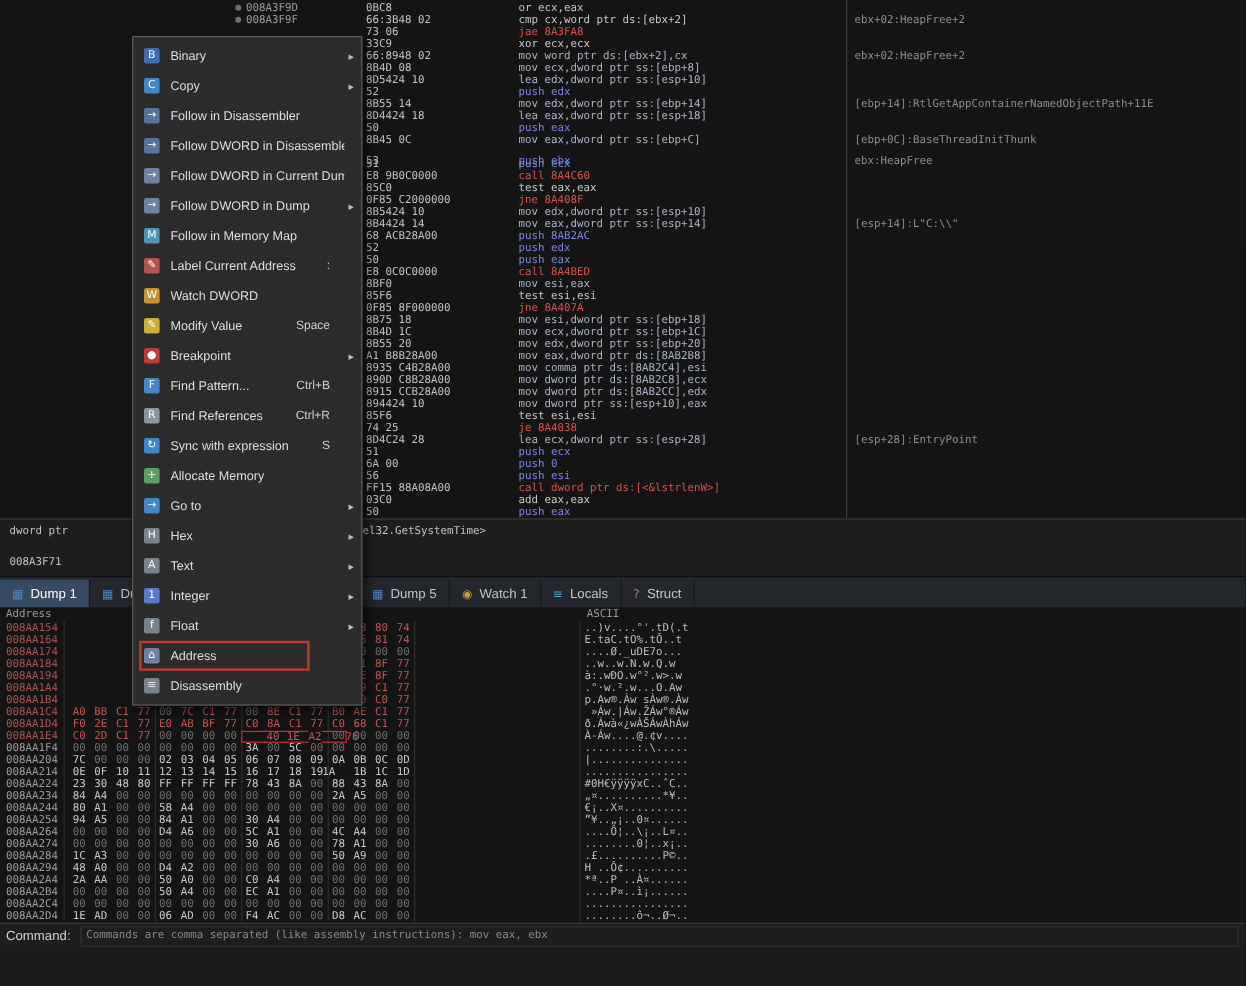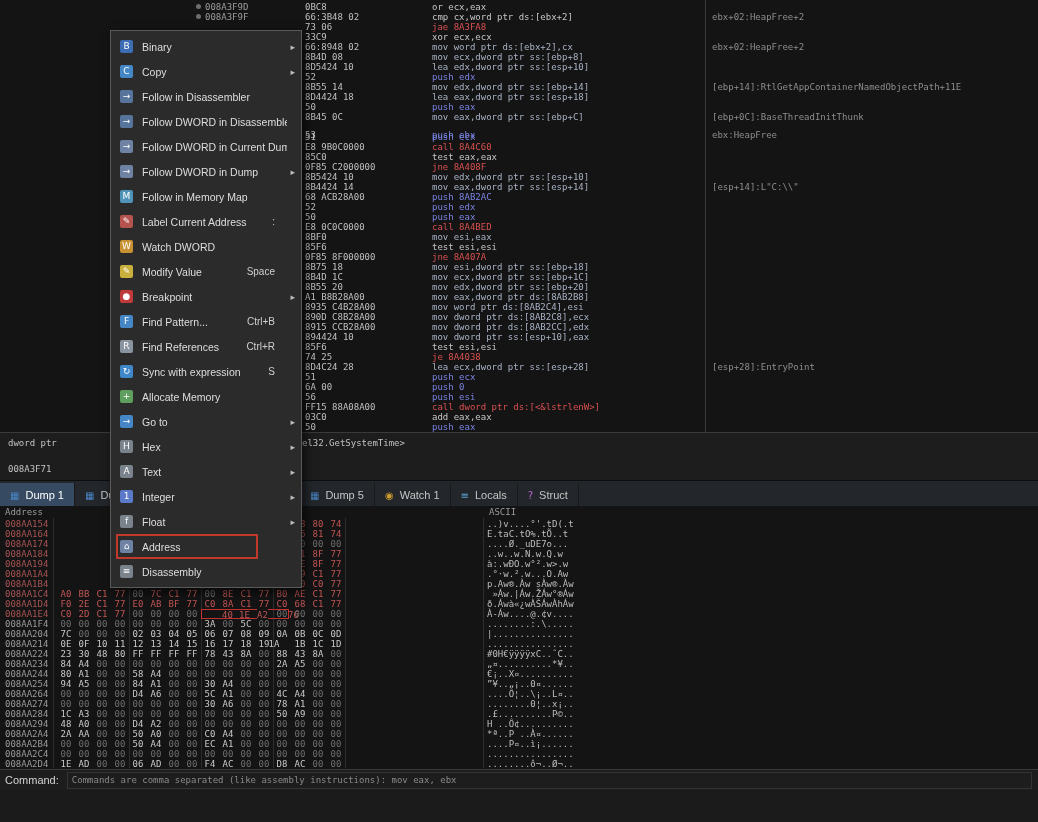--- a/index.html
+++ b/index.html
@@ -106,21 +106,21 @@
         <div class="d-row" style="top: 202px;"><span class="d-bytes">52</span><span class="d-instr k-stk">push edx</span></div>
         <div class="d-row" style="top: 212px;"><span class="d-bytes">50</span><span class="d-instr k-stk">push eax</span></div>
         <div class="d-row" style="top: 222px;"><span class="d-bytes">E8 0C0C0000</span><span class="d-instr k-call">call 8A4BED</span></div>
         <div class="d-row" style="top: 232px;"><span class="d-bytes">8BF0</span><span class="d-instr k-mov">mov esi,eax</span></div>
         <div class="d-row" style="top: 242px;"><span class="d-bytes">85F6</span><span class="d-instr k-alu">test esi,esi</span></div>
         <div class="d-row" style="top: 252px;"><span class="d-bytes">0F85 8F000000</span><span class="d-instr k-jmp">jne 8A407A</span></div>
         <div class="d-row" style="top: 262px;"><span class="d-bytes">8B75 18</span><span class="d-instr k-mov">mov esi,dword ptr ss:[ebp+18]</span></div>
         <div class="d-row" style="top: 272px;"><span class="d-bytes">8B4D 1C</span><span class="d-instr k-mov">mov ecx,dword ptr ss:[ebp+1C]</span></div>
         <div class="d-row" style="top: 282px;"><span class="d-bytes">8B55 20</span><span class="d-instr k-mov">mov edx,dword ptr ss:[ebp+20]</span></div>
         <div class="d-row" style="top: 292px;"><span class="d-bytes">A1 B8B28A00</span><span class="d-instr k-mov">mov eax,dword ptr ds:[8AB2B8]</span></div>
-        <div class="d-row" style="top: 302px;"><span class="d-bytes">8935 C4B28A00</span><span class="d-instr k-mov">mov word ptr ds:[8AB2C4],esi</span></div>
+        <div class="d-row" style="top: 302px;"><span class="d-bytes">8935 C4B28A00</span><span class="d-instr k-mov">mov comma ptr ds:[8AB2C4],esi</span></div>
         <div class="d-row" style="top: 312px;"><span class="d-bytes">890D C8B28A00</span><span class="d-instr k-mov">mov dword ptr ds:[8AB2C8],ecx</span></div>
         <div class="d-row" style="top: 322px;"><span class="d-bytes">8915 CCB28A00</span><span class="d-instr k-mov">mov dword ptr ds:[8AB2CC],edx</span></div>
         <div class="d-row" style="top: 332px;"><span class="d-bytes">894424 10</span><span class="d-instr k-mov">mov dword ptr ss:[esp+10],eax</span></div>
         <div class="d-row" style="top: 342px;"><span class="d-bytes">85F6</span><span class="d-instr k-alu">test esi,esi</span></div>
         <div class="d-row" style="top: 352px;"><span class="d-bytes">74 25</span><span class="d-instr k-jmp">je 8A4038</span></div>
         <div class="d-row" style="top: 362px;"><span class="d-bytes">8D4C24 28</span><span class="d-instr k-mov">lea ecx,dword ptr ss:[esp+28]</span><span class="d-comment">[esp+28]:EntryPoint</span></div>
         <div class="d-row" style="top: 372px;"><span class="d-bytes">51</span><span class="d-instr k-stk">push ecx</span></div>
         <div class="d-row" style="top: 382px;"><span class="d-bytes">6A 00</span><span class="d-instr k-stk">push 0</span></div>
         <div class="d-row" style="top: 392px;"><span class="d-bytes">56</span><span class="d-instr k-stk">push esi</span></div>
         <div class="d-row" style="top: 402px;"><span class="d-bytes">FF15 88A08A00</span><span class="d-instr k-call">call dword ptr ds:[&lt;&amp;lstrlenW&gt;]</span></div>

